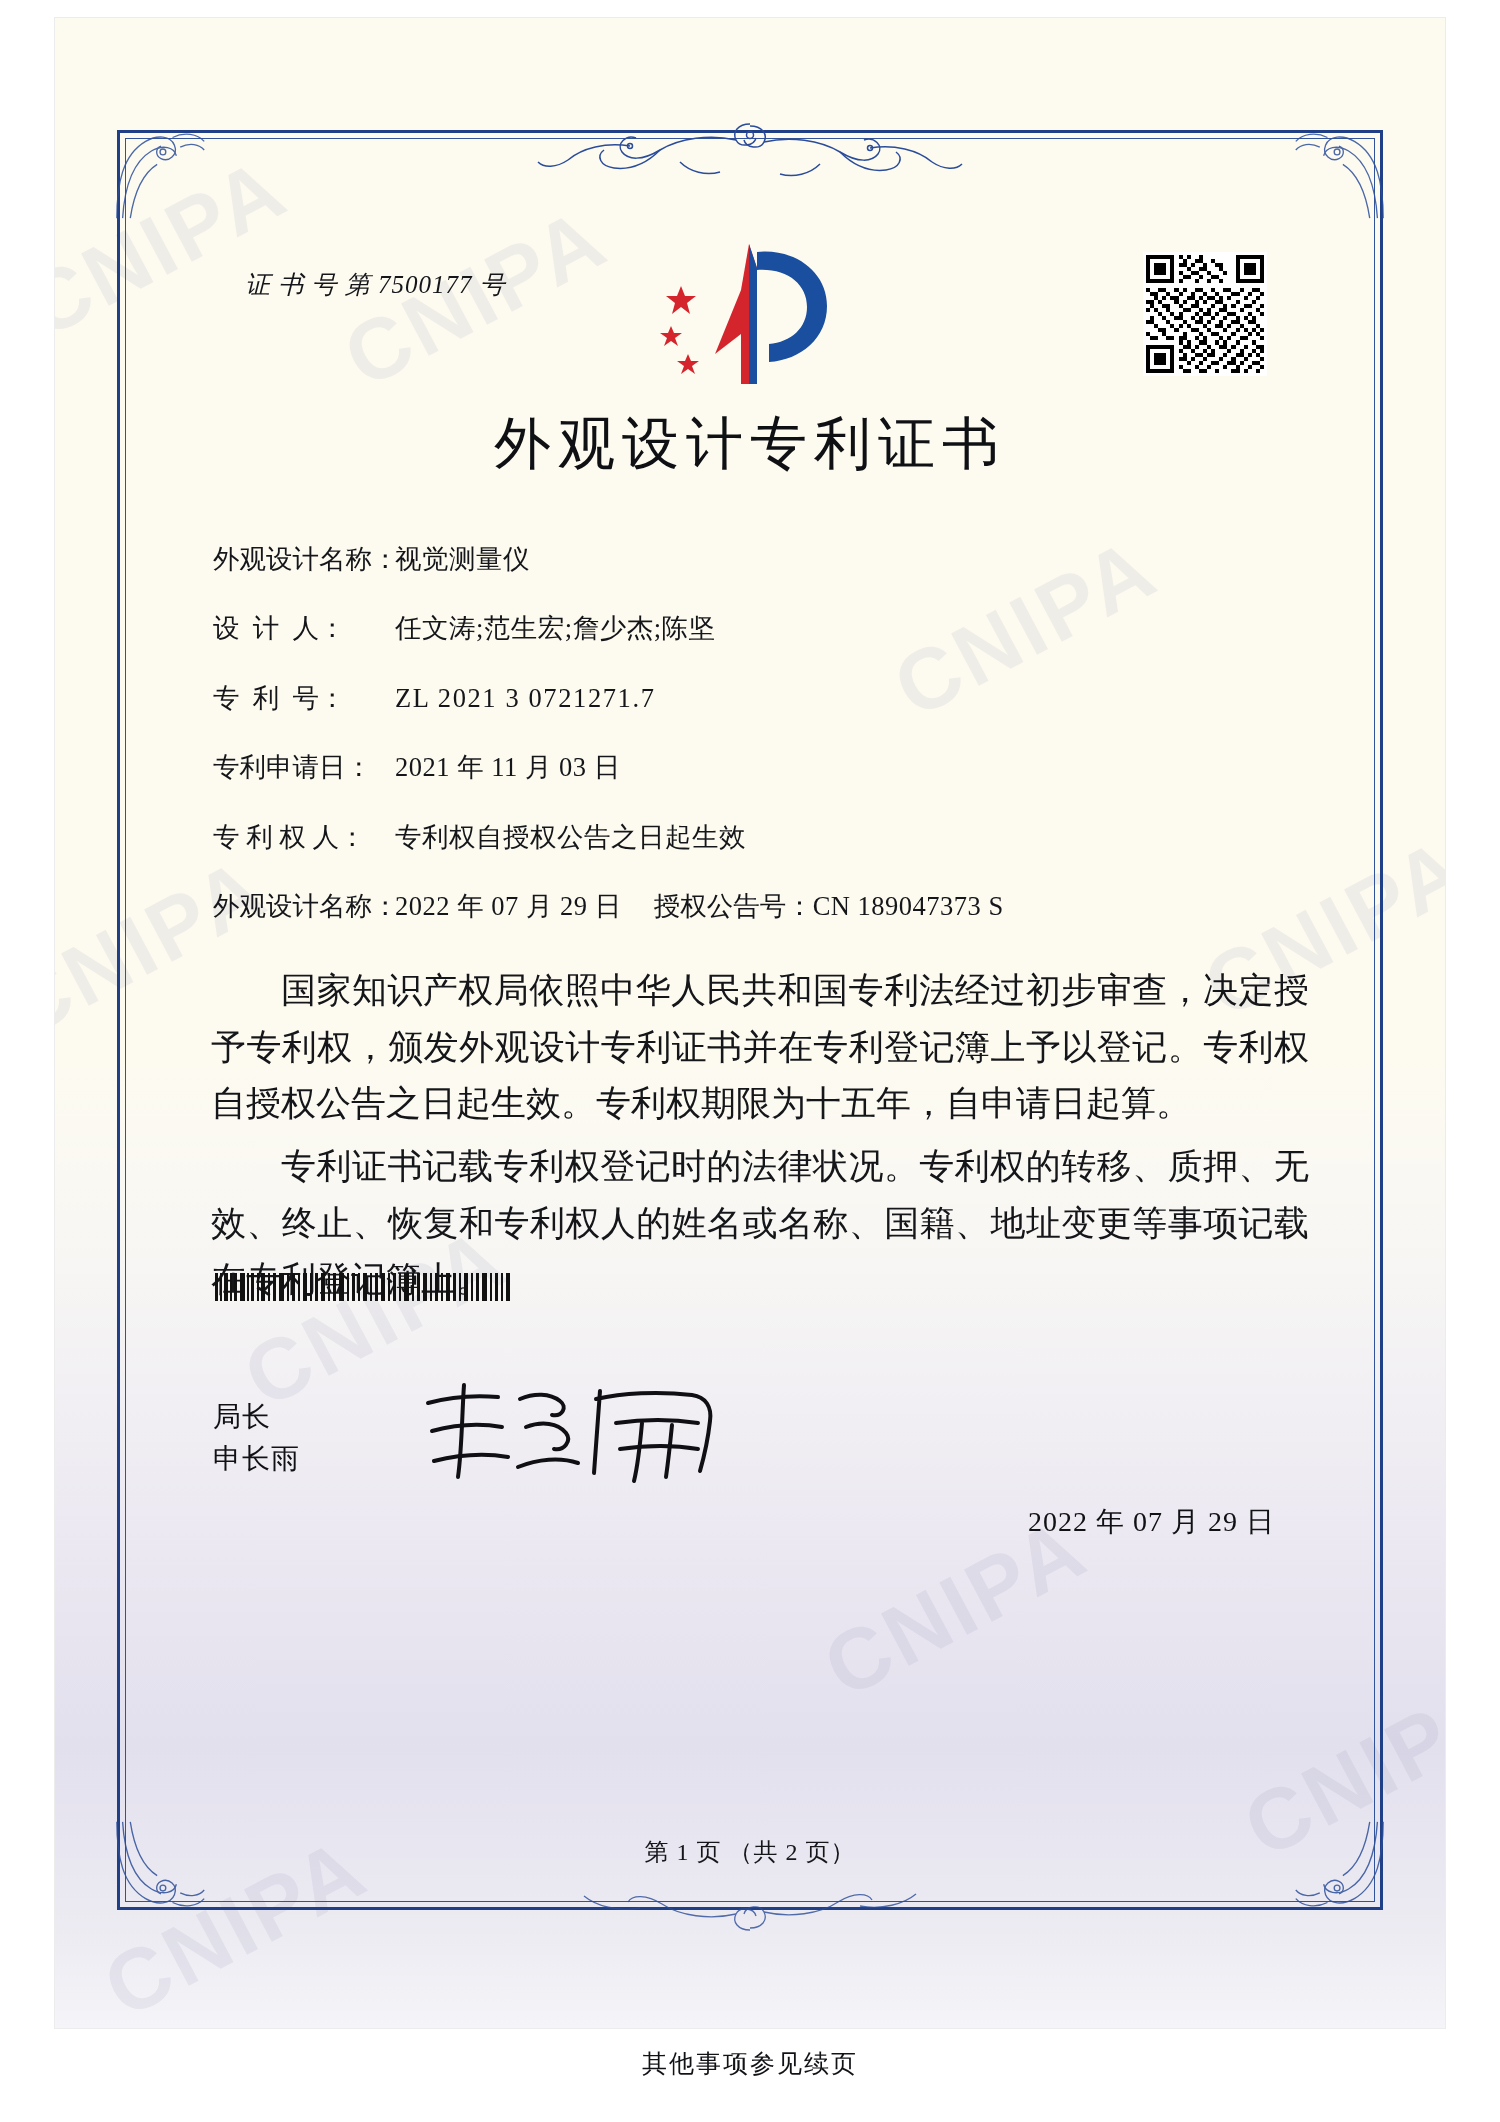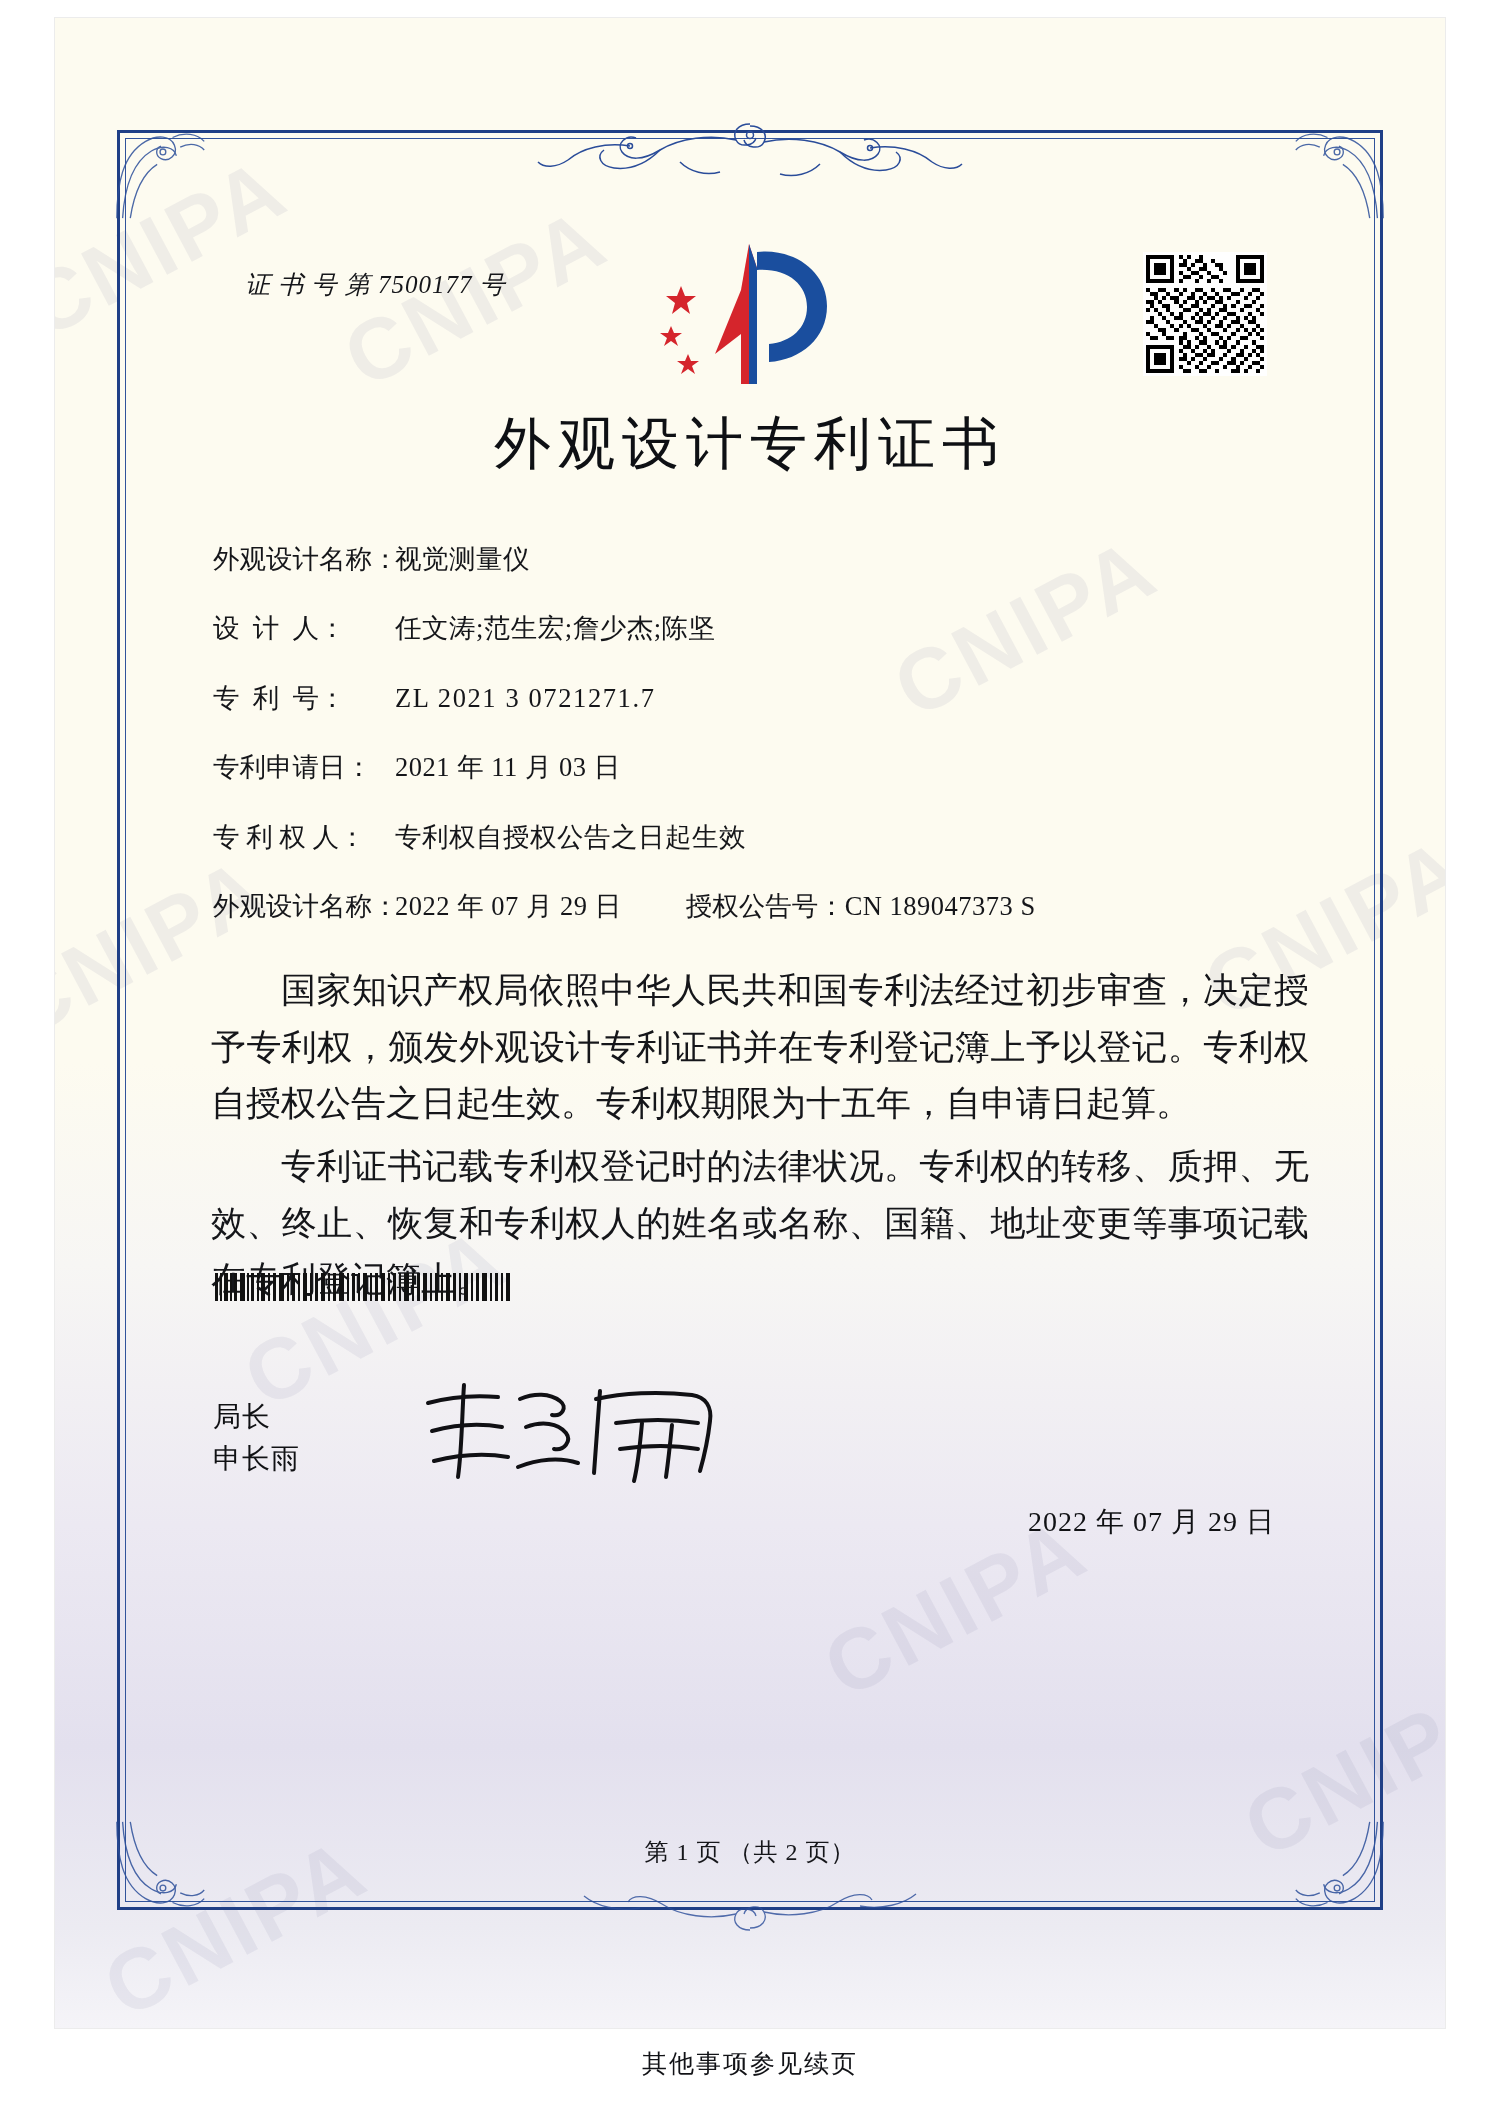--- a/index.html
+++ b/index.html
@@ -188,21 +188,21 @@
   }
   .field-value {
     flex: 1;
     letter-spacing: .5px;
   }
   .field-value.mono-ish {
     letter-spacing: 1.6px;
   }
   .field-row.pair .field-value { flex: 0 0 auto; }
   .pair-second-label {
-    margin-left: 64px;
+    margin-left: 32px;
     white-space: pre;
   }
   .addr-second {
     display: block;
     margin-left: 28px;
   }
 
   .paragraphs {
     position: absolute;
     left: 26px;

